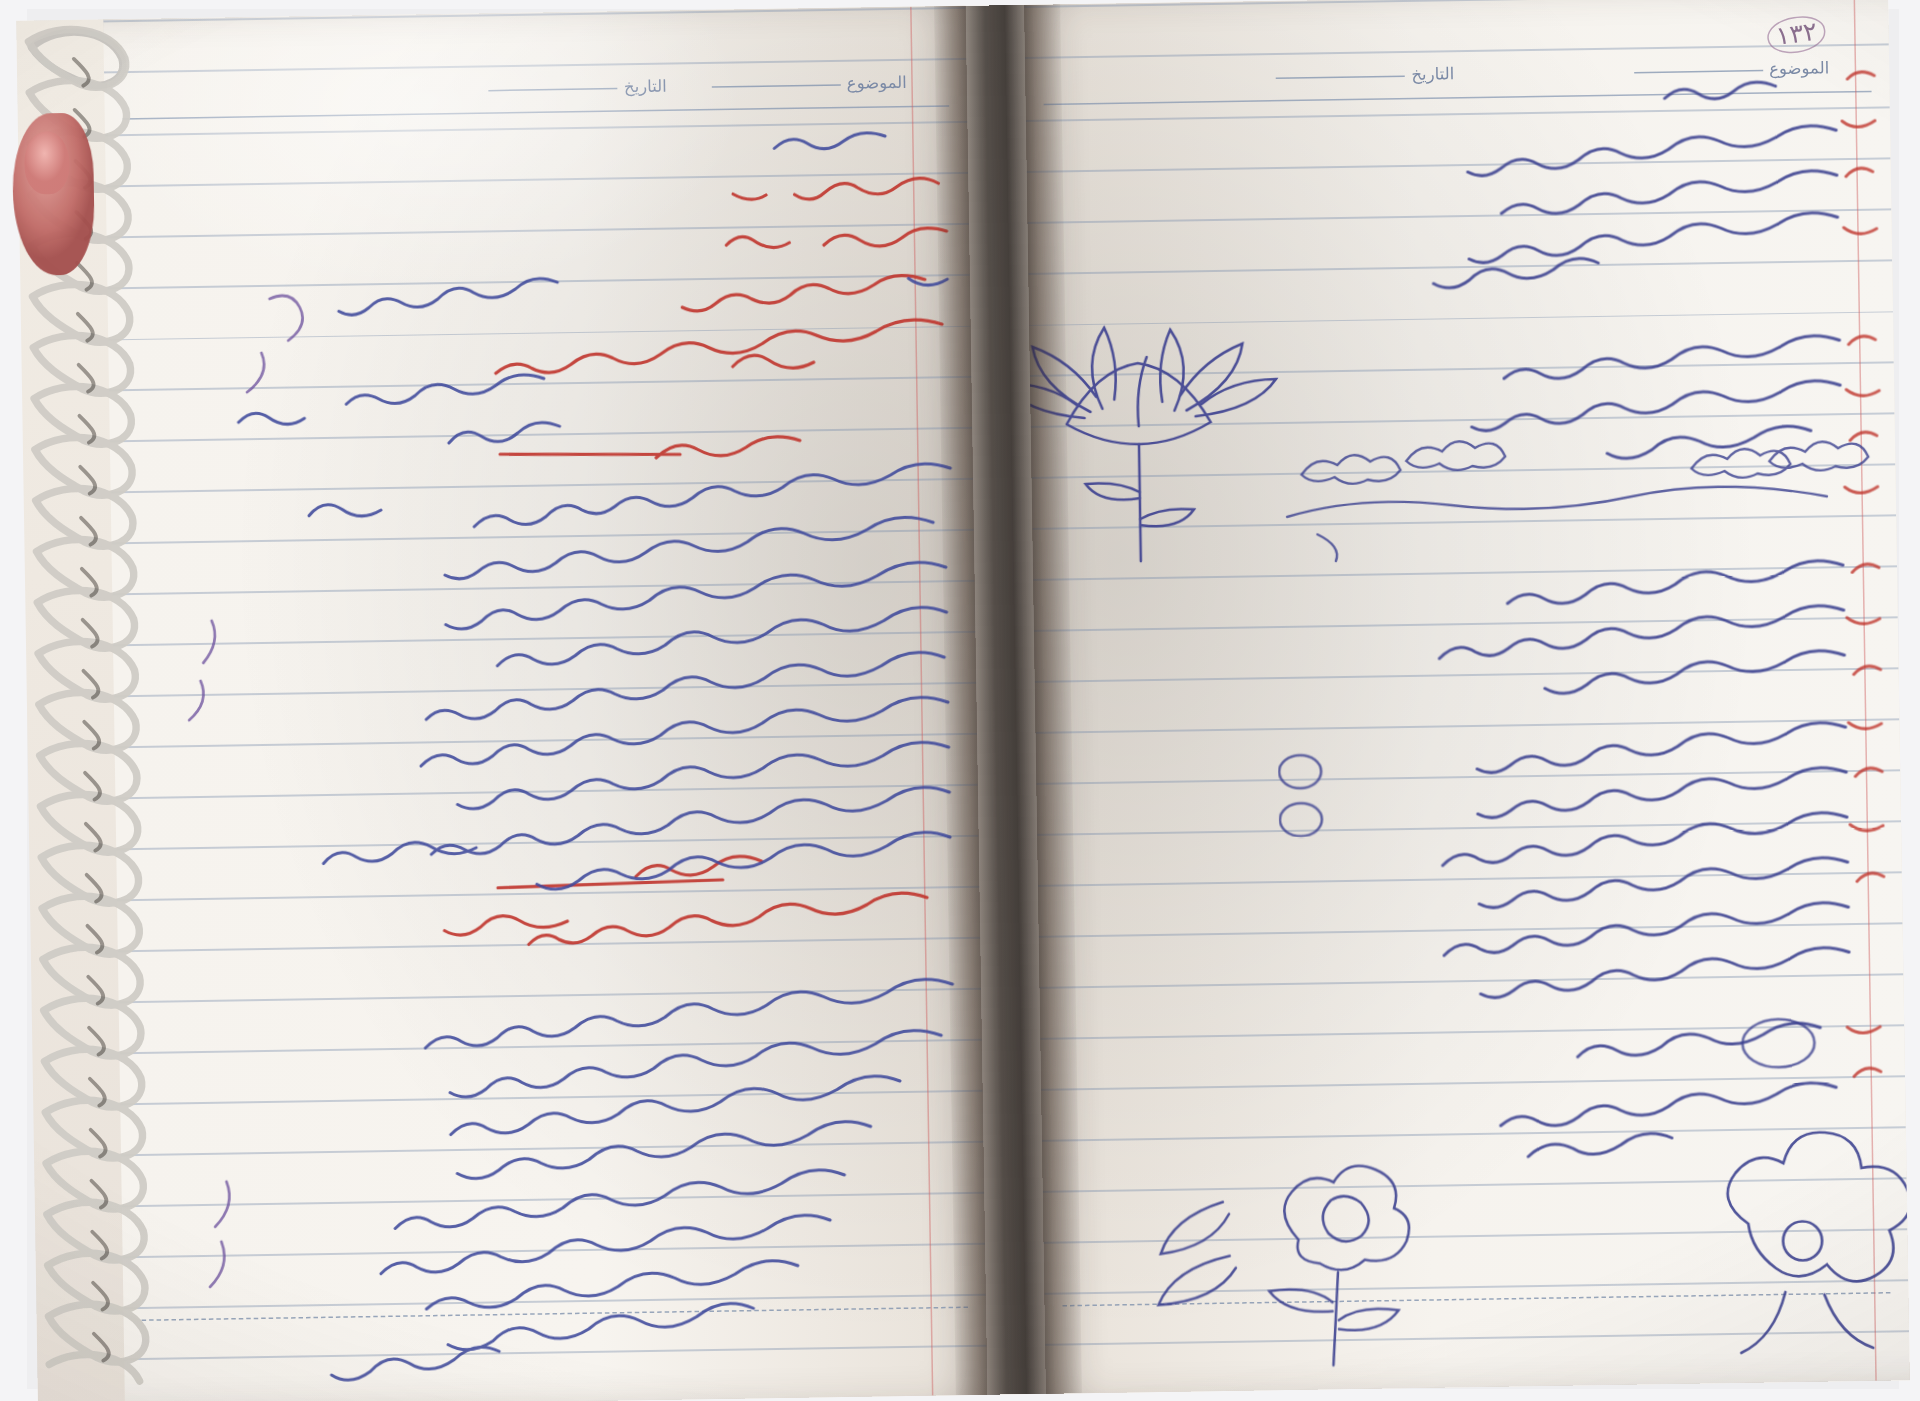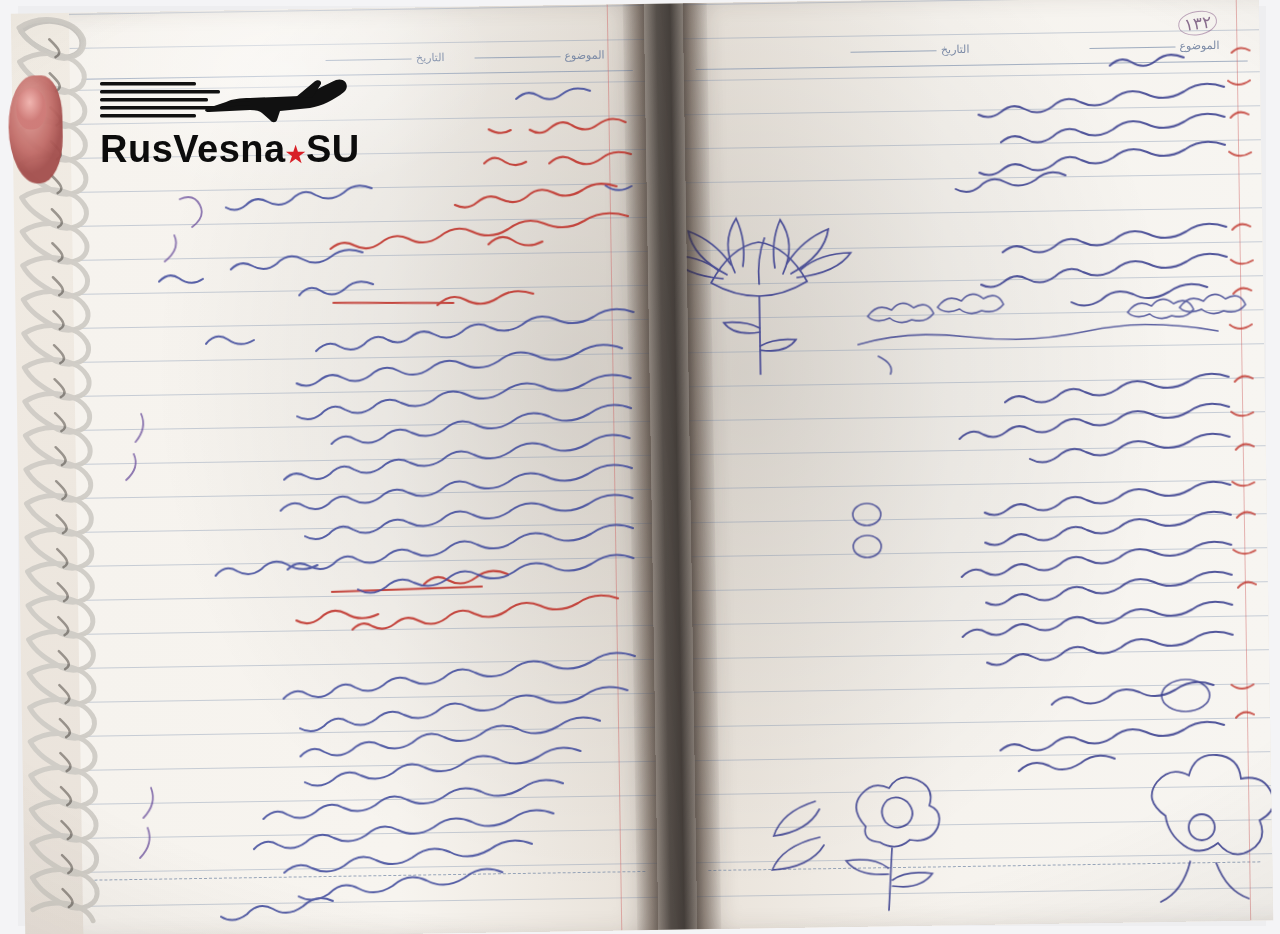--- a/index.html
+++ b/index.html
@@ -465,36 +465,14 @@
       </svg>
 
       <div class="thumb"></div>
       <div class="nail"></div>
 
       <div class="glare"></div>
       <div class="vignette"></div>
     </div>
   </div>
 
-  <div id="logo">
-    <svg width="280" height="60" viewBox="0 0 280 60">
-      <g fill="#111">
-
-        <rect x="0" y="8" width="96" height="3.4" rx="1.5"></rect>
-        <rect x="0" y="16" width="120" height="3.4" rx="1.5"></rect>
-        <rect x="0" y="24" width="108" height="3.4" rx="1.5"></rect>
-        <rect x="0" y="32" width="132" height="3.4" rx="1.5"></rect>
-        <rect x="0" y="40" width="96" height="3.4" rx="1.5"></rect>
-
-        <path d="M236 6 C 226 10, 214 18, 200 22 L 150 24 C 140 24, 132 25, 126 28
-                 L 108 34 C 104 35, 104 38, 109 38 L 150 36
-                 C 156 36, 160 37, 162 39 L 170 46 C 172 49, 176 49, 177 46 L 180 37
-                 L 210 34 C 222 32, 234 26, 244 18 C 250 13, 246 3, 236 6 Z"></path>
-        <path d="M196 23 L 214 8 C 217 5, 222 6, 221 10 L 212 24 Z"></path>
-        <path d="M150 27 L 126 29 L 120 33 L 150 31 Z"></path>
-      </g>
-    </svg>
-    <div class="brand">
-      <span>RusVesna</span><span class="star">★</span><span>SU</span>
-    </div>
-  </div>
 
 </div>
 
 </body></html>

